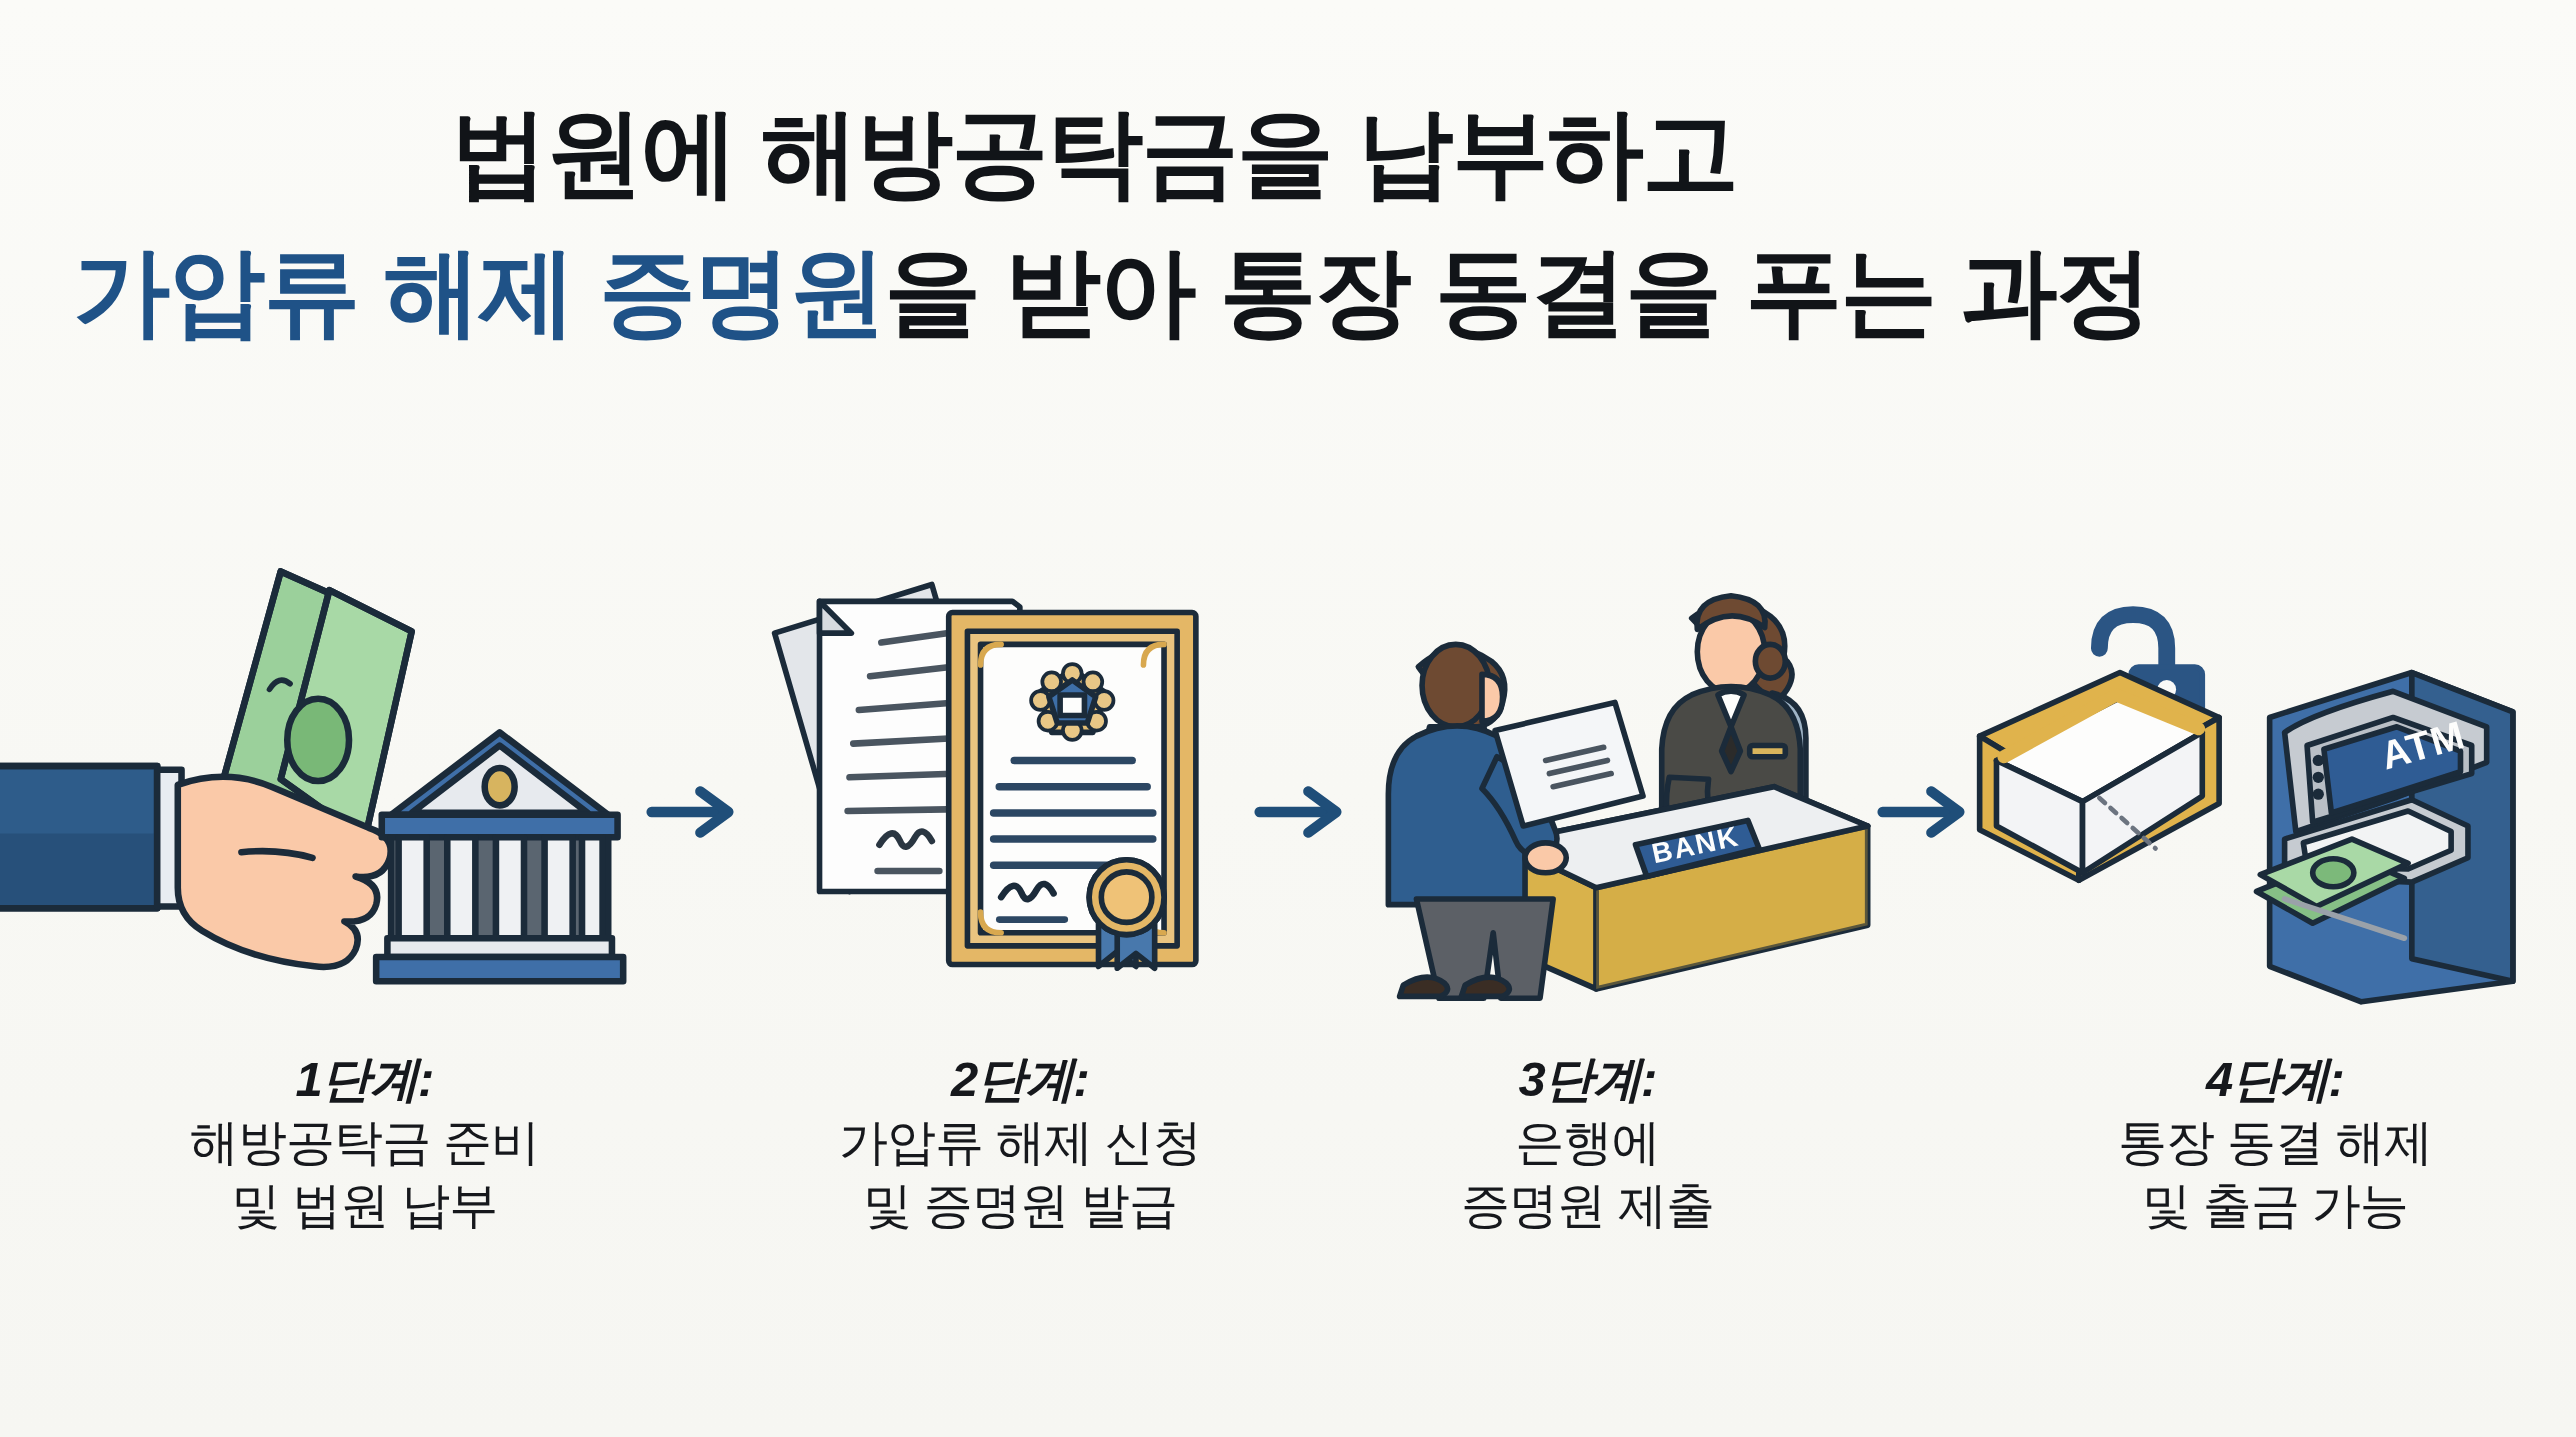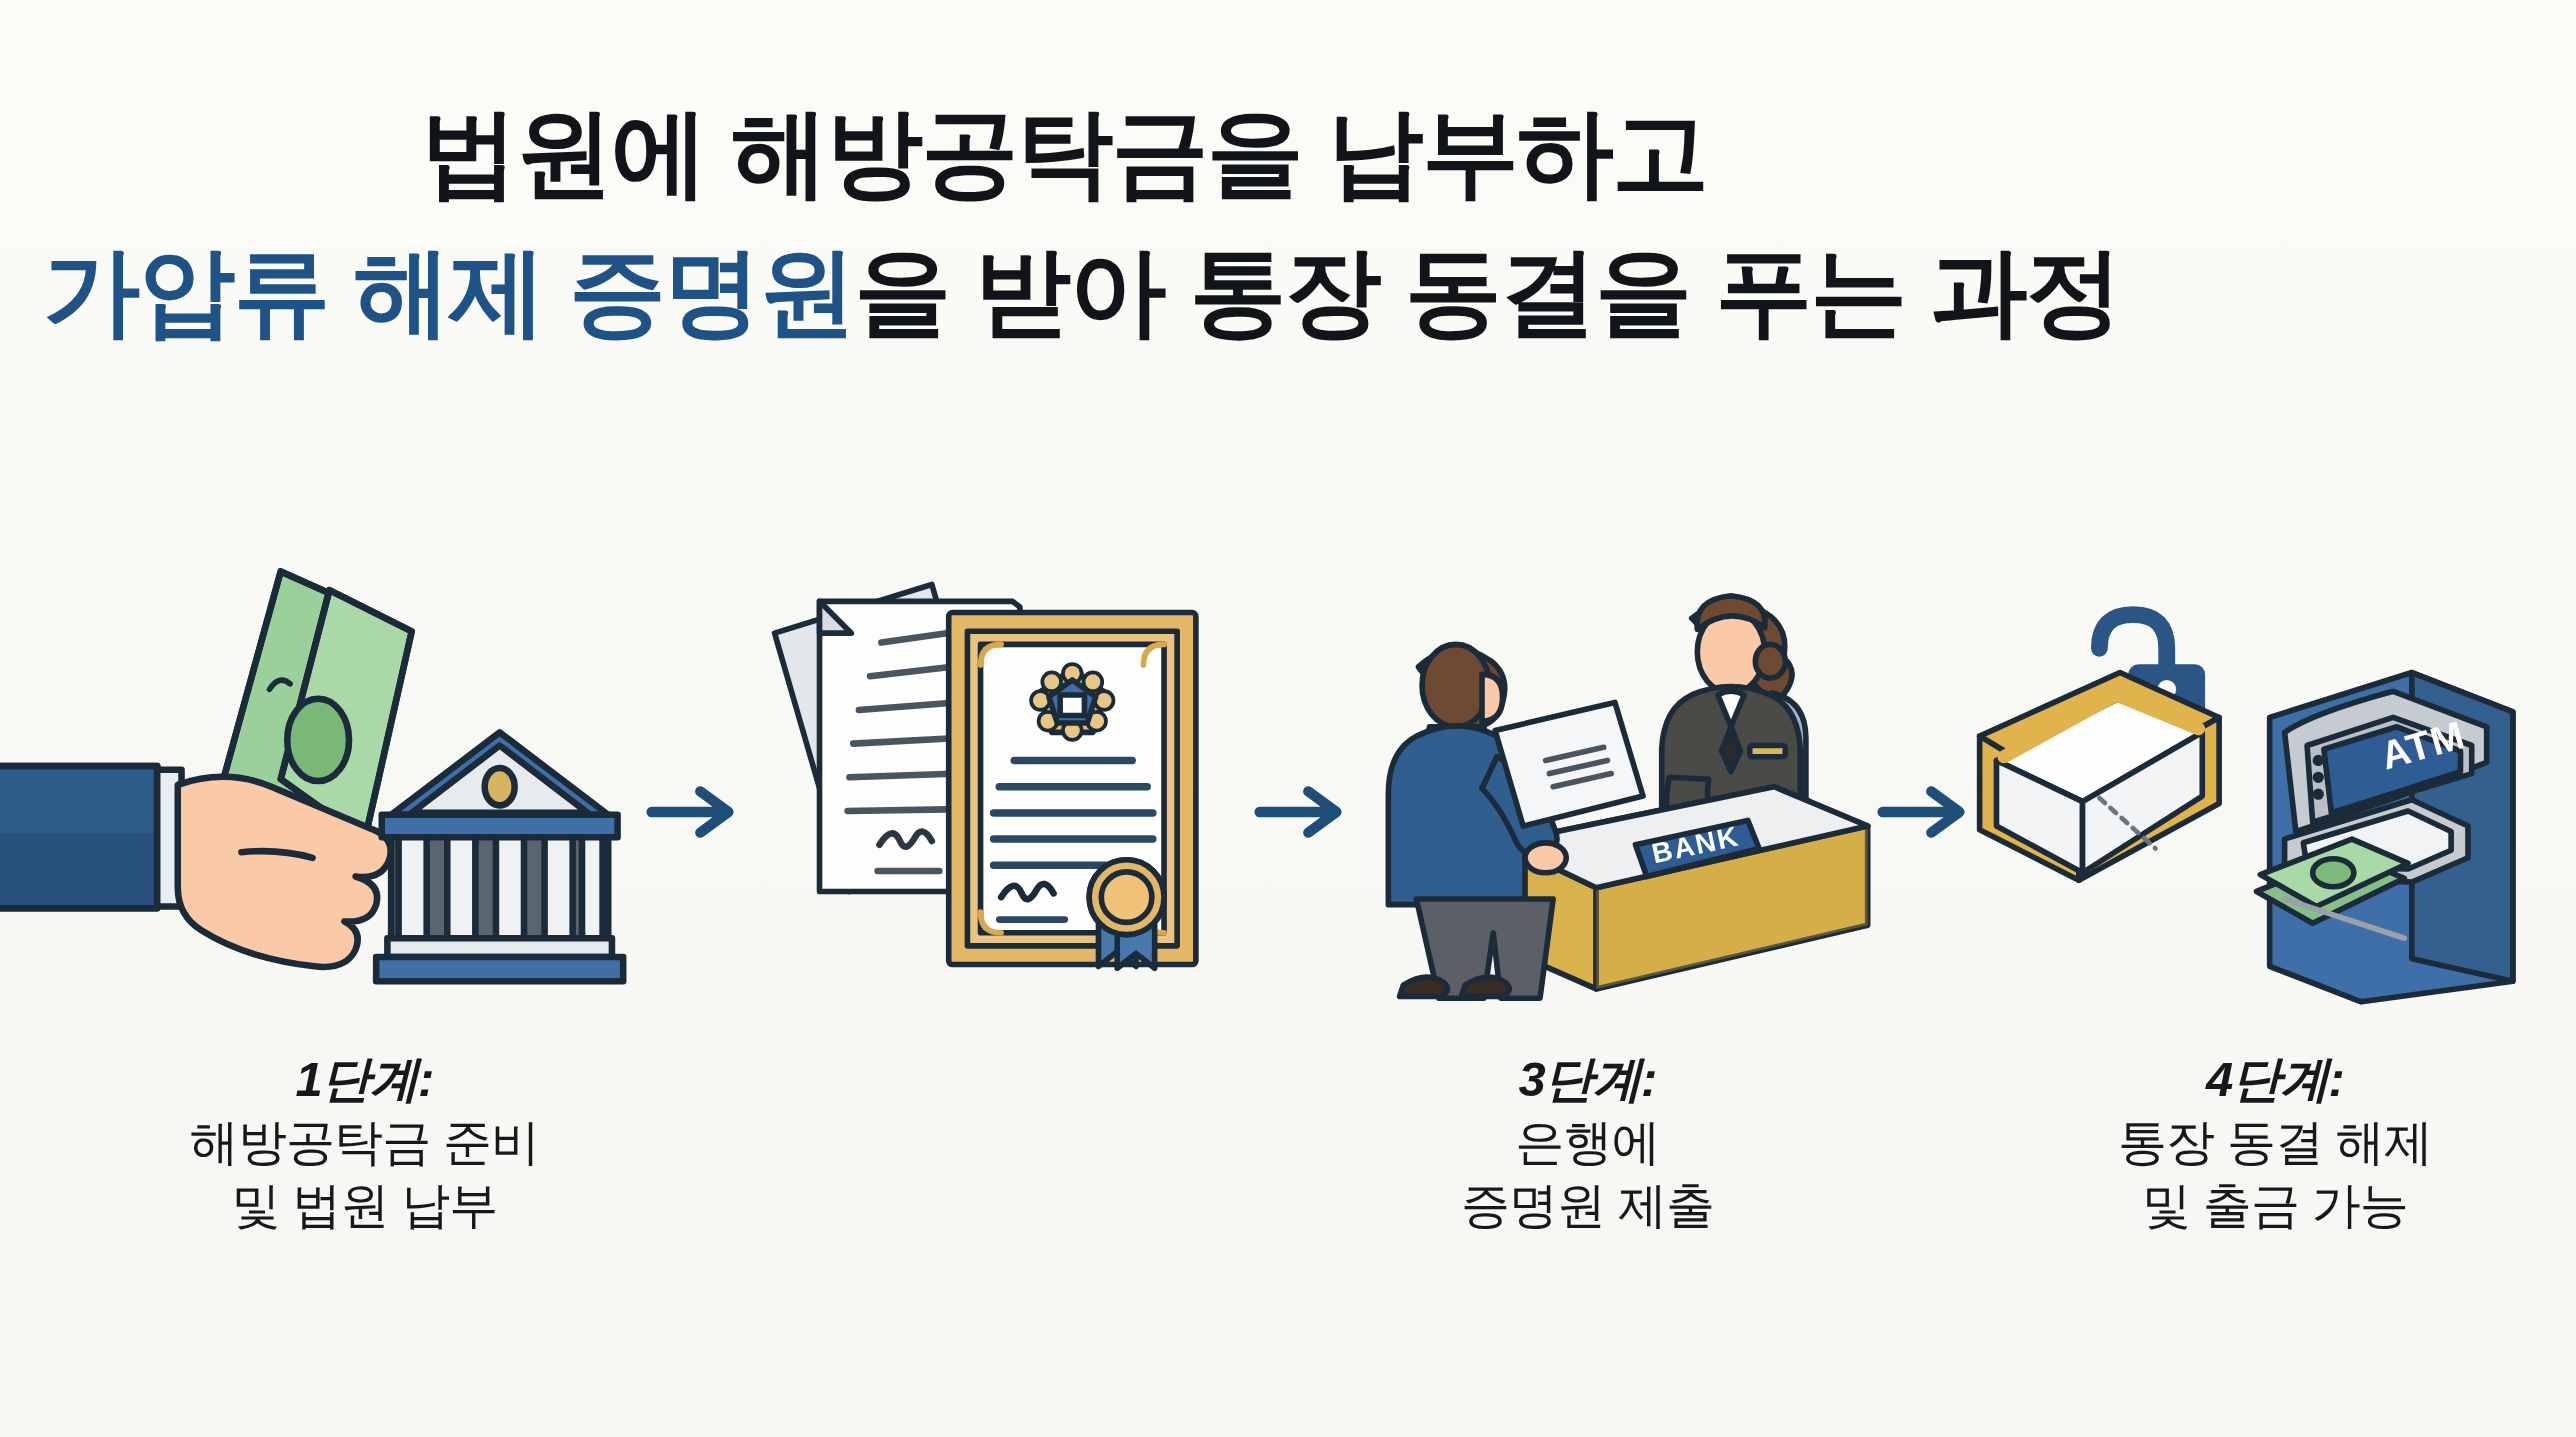--- a/index.html
+++ b/index.html
@@ -7,21 +7,21 @@
     width:2576px;height:1438px;
     background:#FAFAF7;
     font-family:"Liberation Sans","DejaVu Sans",sans-serif;
     overflow:hidden;
     position:relative;
   }
   .stage{position:relative;width:2576px;height:1438px;
     background:linear-gradient(180deg,#FBFBF8 0%,#F8F8F4 55%,#F6F6F2 100%);}
 
   
-  .title-block{position:absolute;top:90px;left:0;width:2128px;text-align:center;}
+  .title-block{position:absolute;top:90px;left:0;width:2128px;text-align:center;padding-left:30px;}
   .tline{
     font-weight:800;
     letter-spacing:-1.9px;
     line-height:1.30;
     white-space:nowrap;
   }
   .tline1{font-size:97px;color:#111418;}
   .tline2{font-size:97px;color:#111418;margin-top:13px;}
   .blue{color:#1F5287;margin-left:36px;}
 
@@ -291,20 +291,25 @@
   </div>
 
   <div class="caps">
 
     <div class="cap c1">
       <div class="hd">1단계:</div>
       <div class="ln">해방공탁금 준비</div>
       <div class="ln">및 법원 납부</div>
     </div>
 
+    <div class="cap c2">
+      <div class="hd">2단계:</div>
+      <div class="ln">가압류 해제 신청</div>
+      <div class="ln">및 증명원 발급</div>
+    </div>
 
     <div class="cap c3">
       <div class="hd">3단계:</div>
       <div class="ln">은행에</div>
       <div class="ln">증명원 제출</div>
     </div>
 
     <div class="cap c4">
       <div class="hd">4단계:</div>
       <div class="ln">통장 동결 해제</div>

